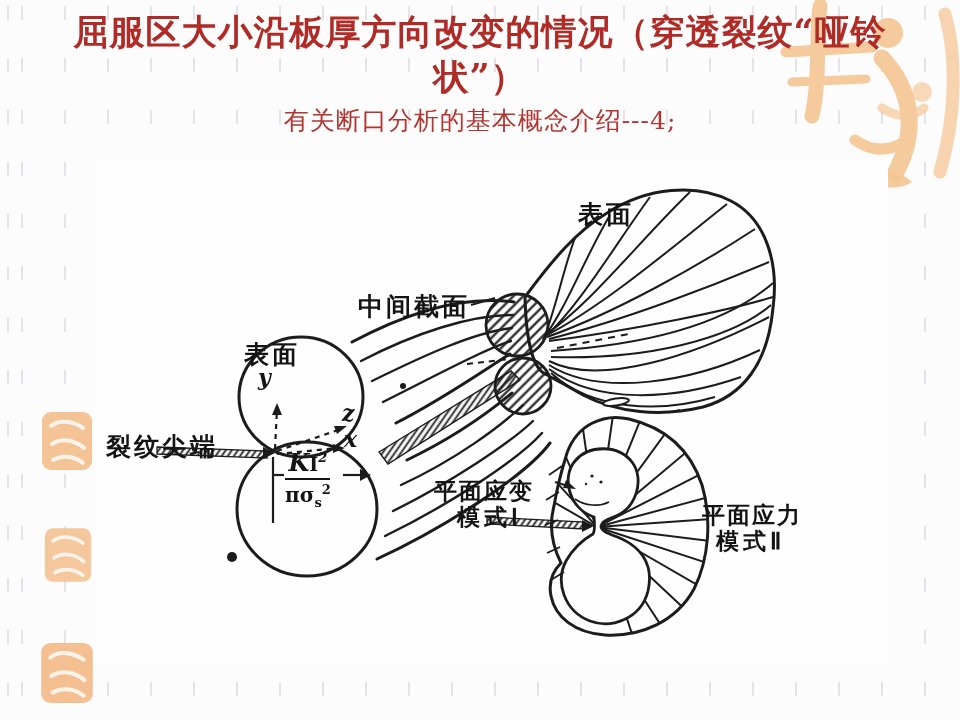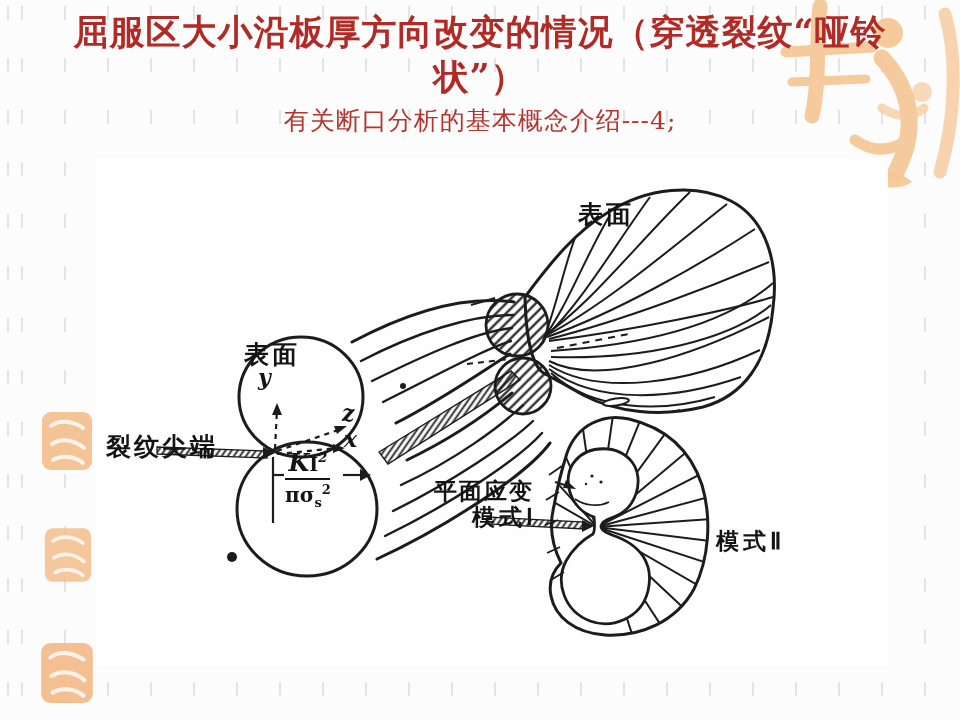--- a/index.html
+++ b/index.html
@@ -247,24 +247,26 @@
       <path d="M 450,317 L 466,322" stroke="#1c1c1c" stroke-width="2" fill="none"></path>
       <polygon points="471,324 458,323 461,315" fill="#1c1c1c"></polygon>
 
       <g fill="#1c1c1c">
         <circle cx="127" cy="392" r="5"></circle>
         <circle cx="298" cy="221" r="3"></circle>
       </g>
     </svg>
 
     <div class="fig-label" style="left:148px;top:160px;">表面</div>
+    <div class="fig-label" style="left:262px;top:112px;">中间截面</div>
     <div class="fig-label" style="left:482px;top:20px;">表面</div>
     <div class="fig-label small" style="left:338px;top:298px;">平面应变</div>
     <div class="fig-label" style="left:10px;top:252px;">裂纹尖端</div>
-    <div class="fig-label small" style="left:376px;top:324px;letter-spacing:4px;">模式Ⅰ</div>
+    <div class="fig-label small" style="left:361px;top:324px;letter-spacing:4px;">模式Ⅰ</div>
+    <div class="fig-label small" style="left:606px;top:322px;">平面应力</div>
     <div class="fig-label small" style="left:620px;top:348px;letter-spacing:4px;">模式Ⅱ</div>
 
     <div class="axis-label" style="left:162px;top:206px;">y</div>
     <div class="axis-label" style="left:246px;top:242px;">z</div>
     <div class="axis-label" style="left:248px;top:268px;">x</div>
 
     <div class="formula">
       <span class="num"><span>K</span><span class="roman">Ⅰ</span><sup>2</sup></span>
       <span class="den"><span>π</span><span>σ</span><sub>s</sub><sup>2</sup></span>
     </div>

